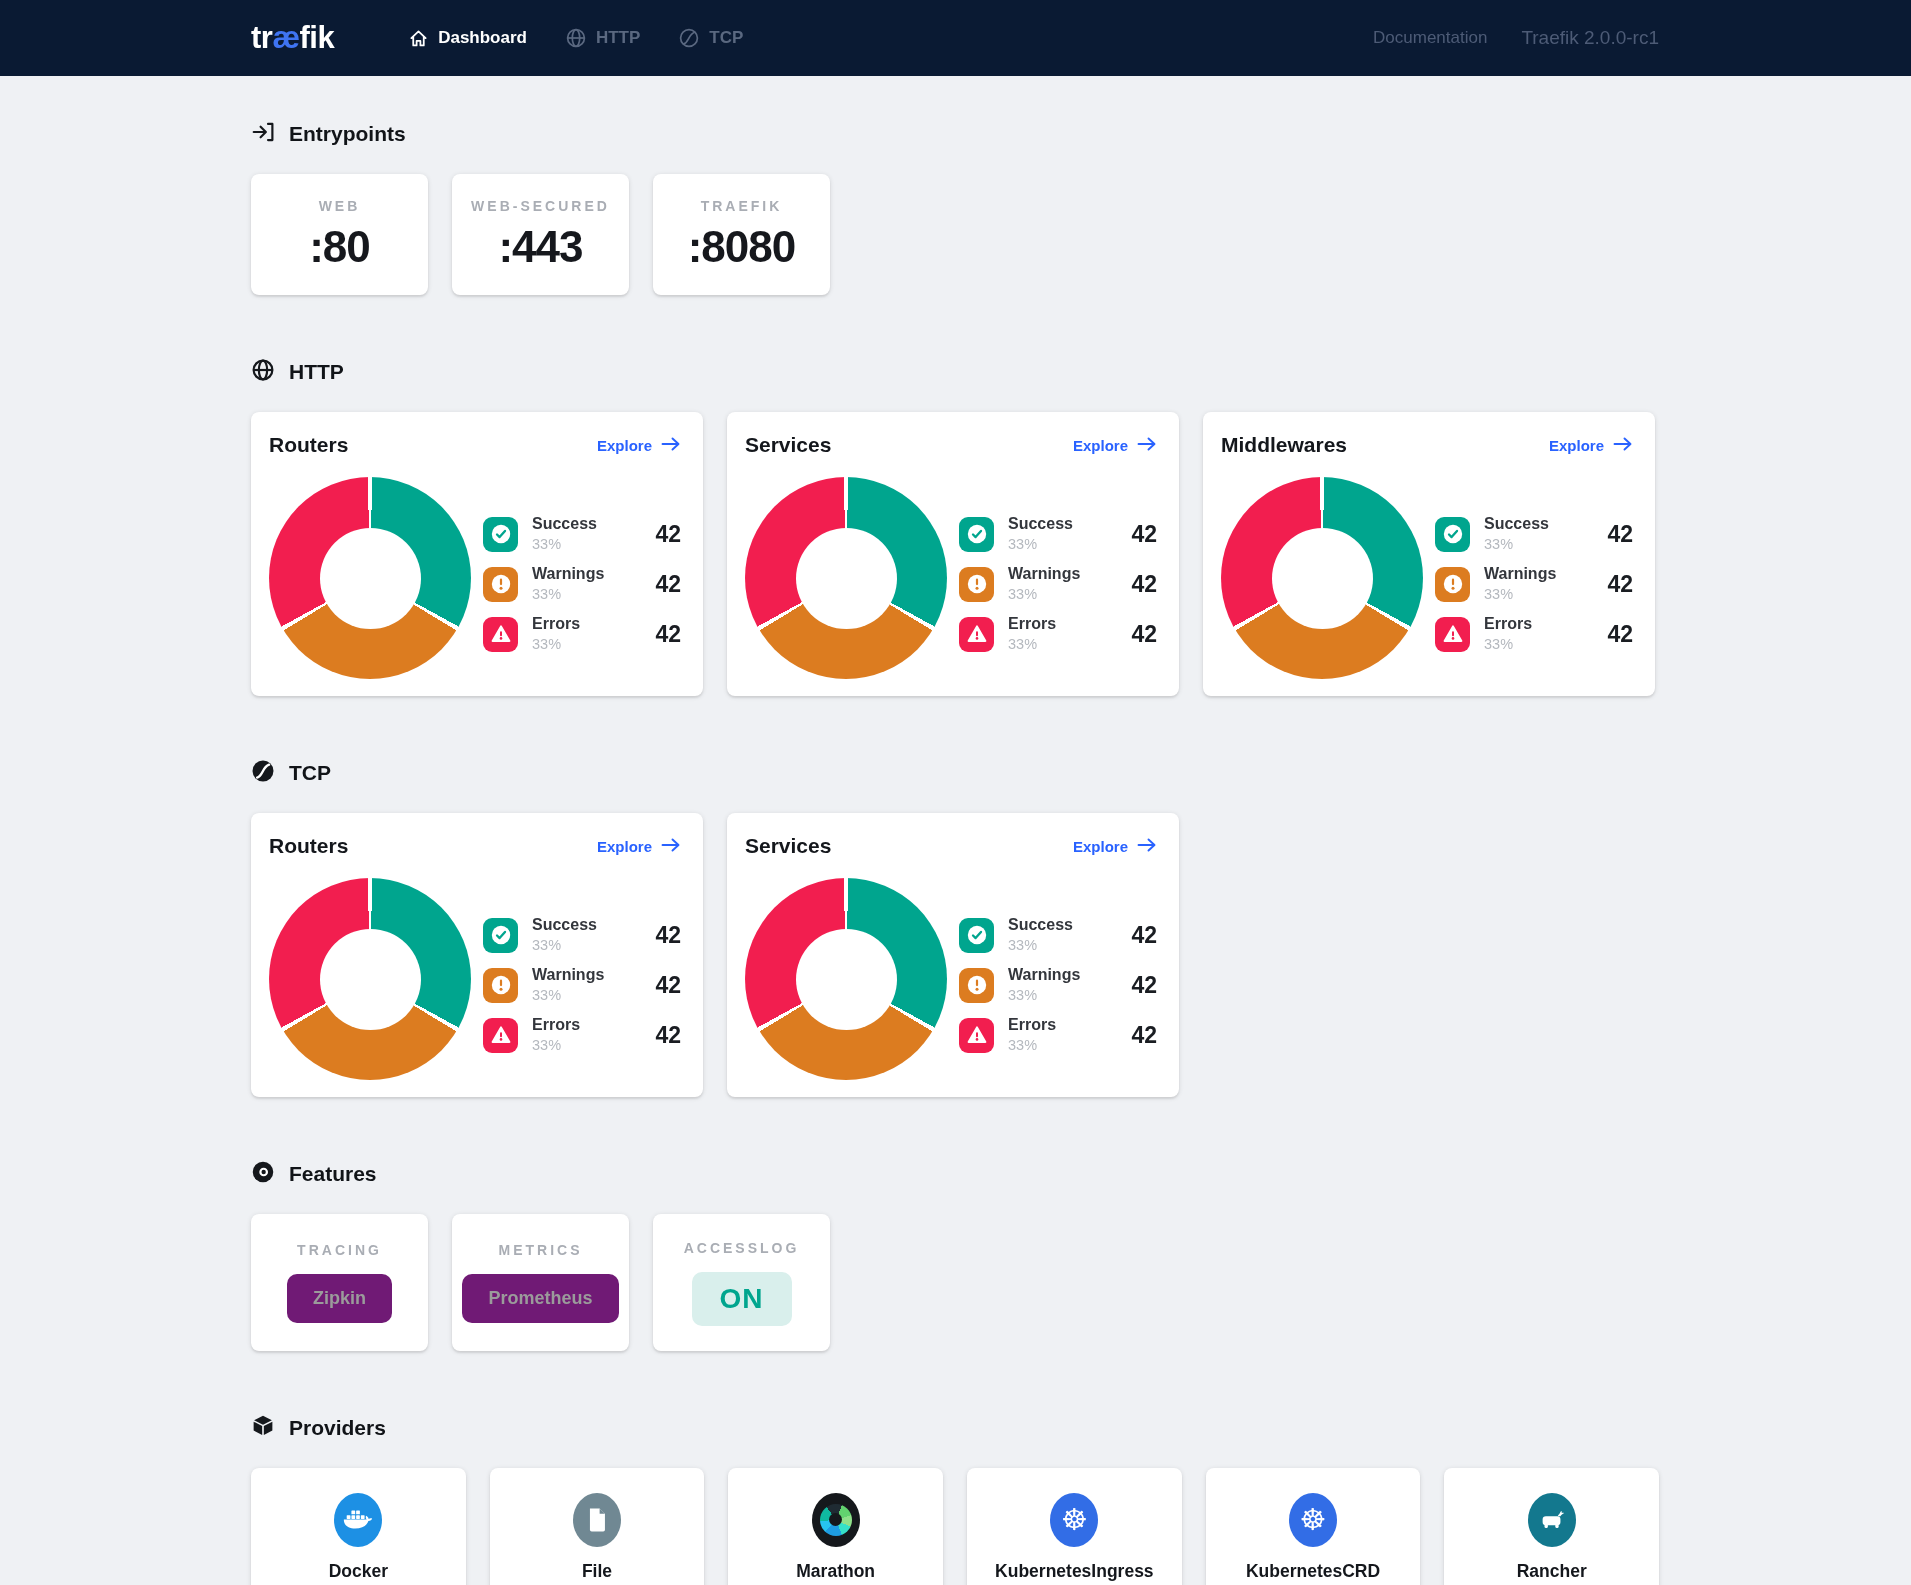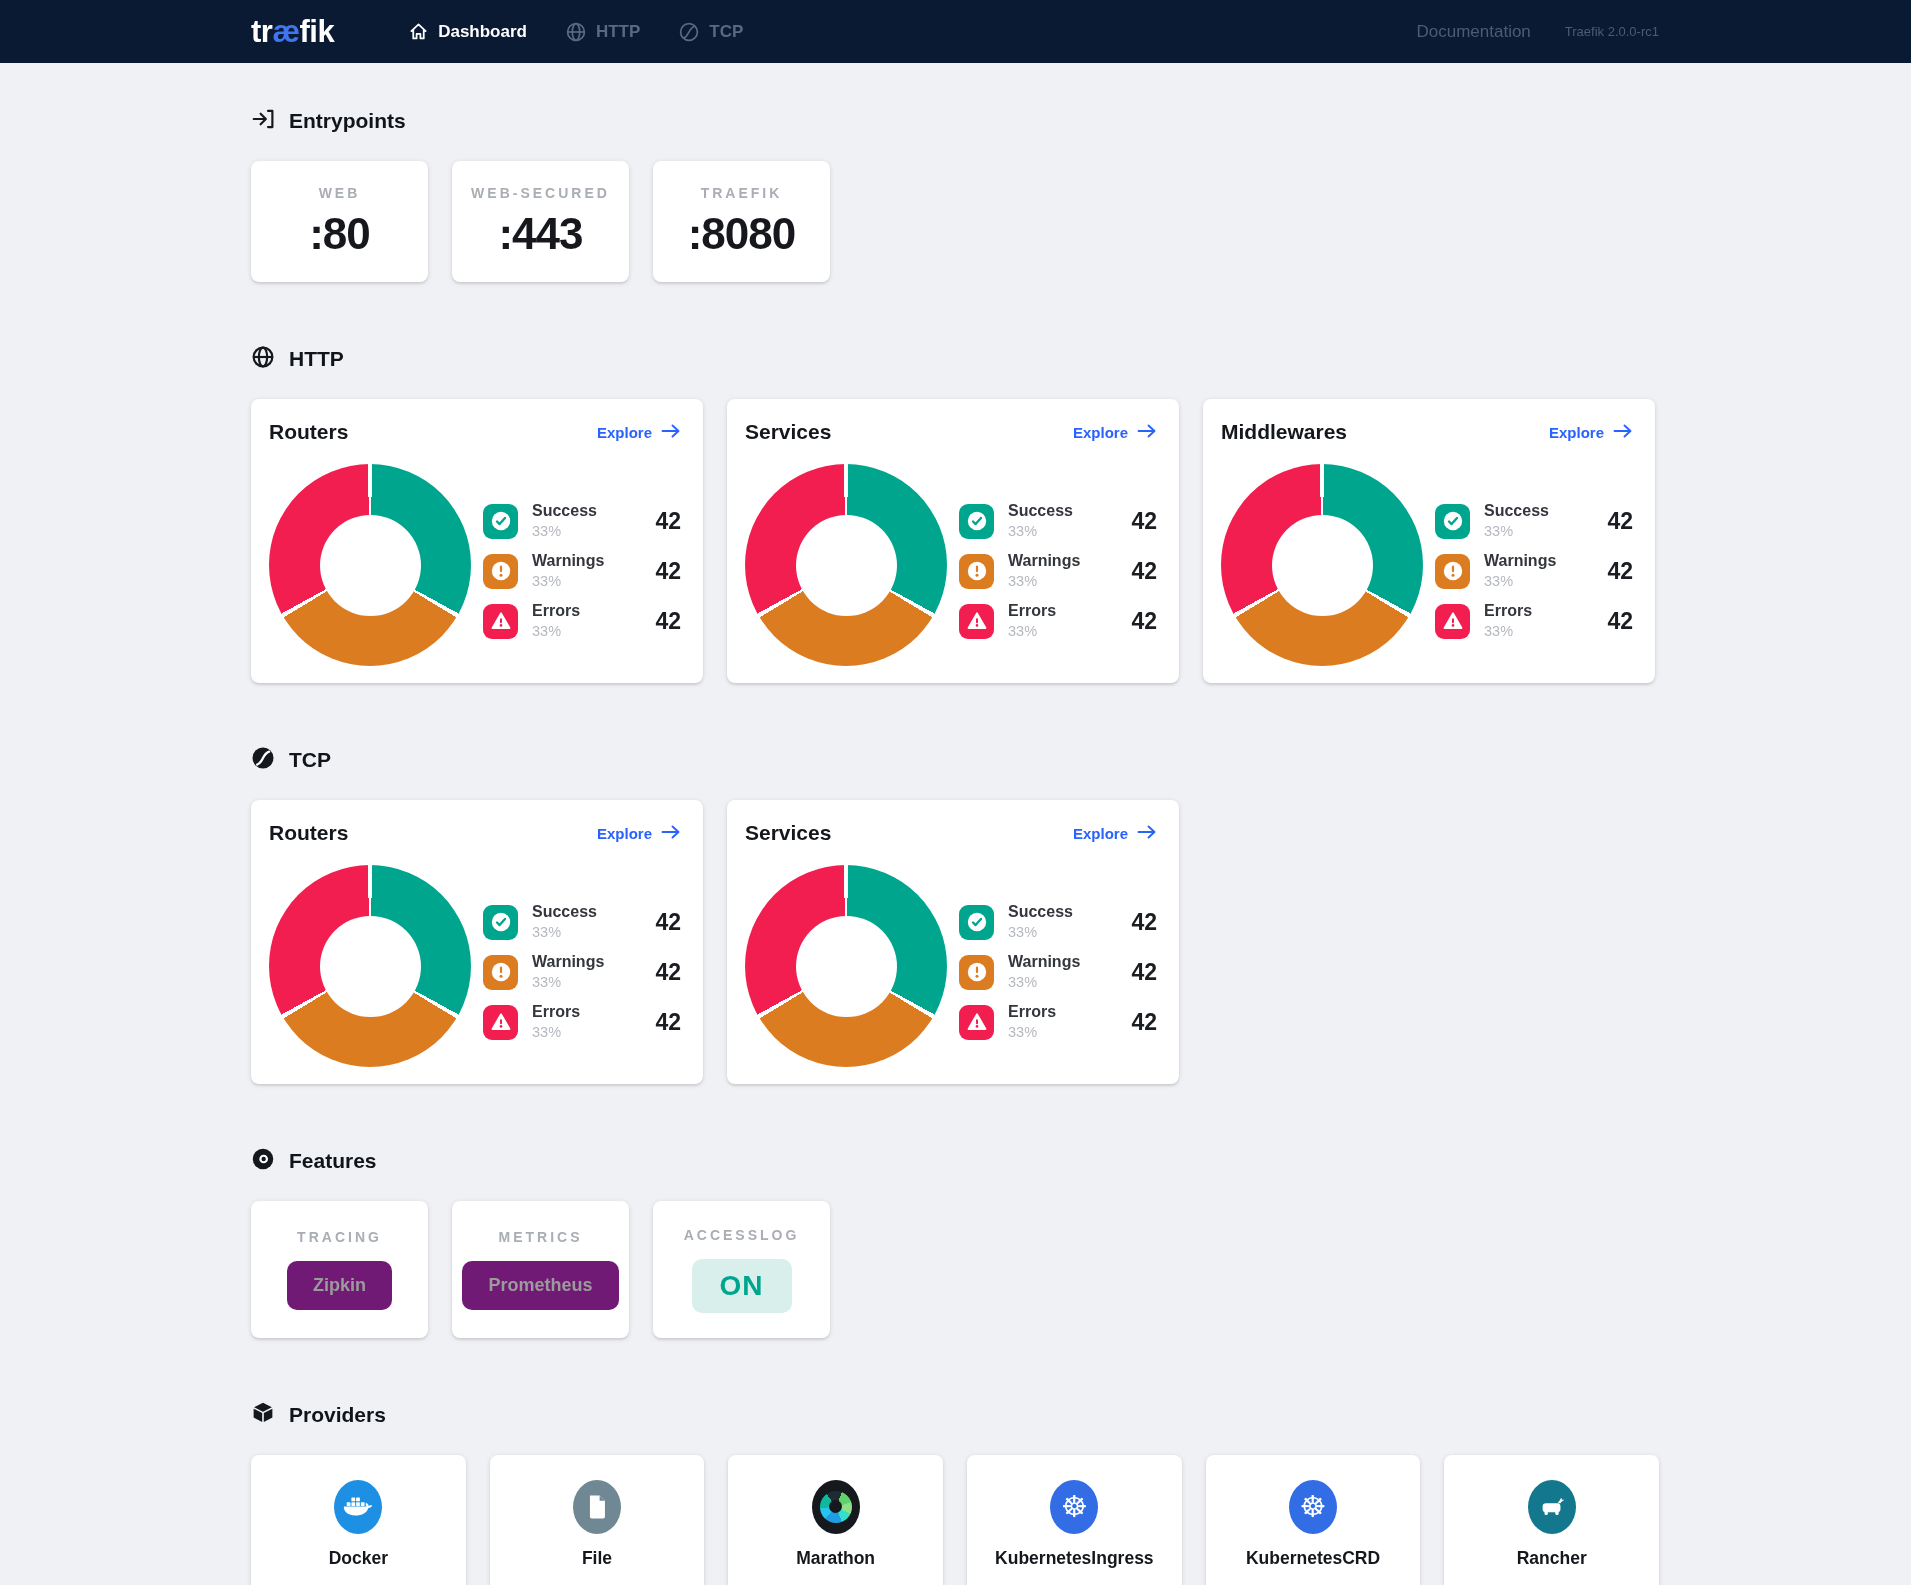--- a/index.html
+++ b/index.html
@@ -5,31 +5,31 @@
   * { margin:0; padding:0; box-sizing:border-box; }
   html,body { width:1911px; }
   body {
     min-height:1585px;
     background:#eff1f4;
     font-family:"Liberation Sans", sans-serif;
     color:#15181d;
   }
   
   .navbar {
-    height:63px; background:#0a1a33; display:flex; align-items:center;
+    height:76px; background:#0a1a33; display:flex; align-items:center;
     padding:0 252px 0 251px;
   }
   .logo { font-size:31px; font-weight:bold; color:#fff; letter-spacing:-0.5px; margin-right:36px; cursor:pointer; }
   .logo .ae { color:#3f74f2; }
   .nav-item { display:flex; align-items:center; gap:9px; margin-left:38px; font-size:17px; font-weight:bold; color:#5a6880; cursor:pointer; }
   .nav-item.active { color:#ffffff; }
   .nav-item svg { display:block; }
   .nav-right { margin-left:auto; display:flex; align-items:center; gap:34px; }
   .nav-doc { color:#4d5b76; font-size:17px; cursor:pointer; }
-  .nav-ver { color:#4d5b76; font-size:13px; }
+  .nav-ver { color:#4d5b76; font-size:19px; }
 
   
   .content { padding:0 252px 45px 251px; }
   .section-header { display:flex; align-items:center; gap:14px; margin-top:63px; margin-bottom:26px; }
   .section-header:first-child { margin-top:44px; }
   .section-title { font-size:21px; font-weight:bold; color:#111418; }
   .row { display:flex; gap:24px; }
 
   .card {
     background:#fff; border-radius:8px;

